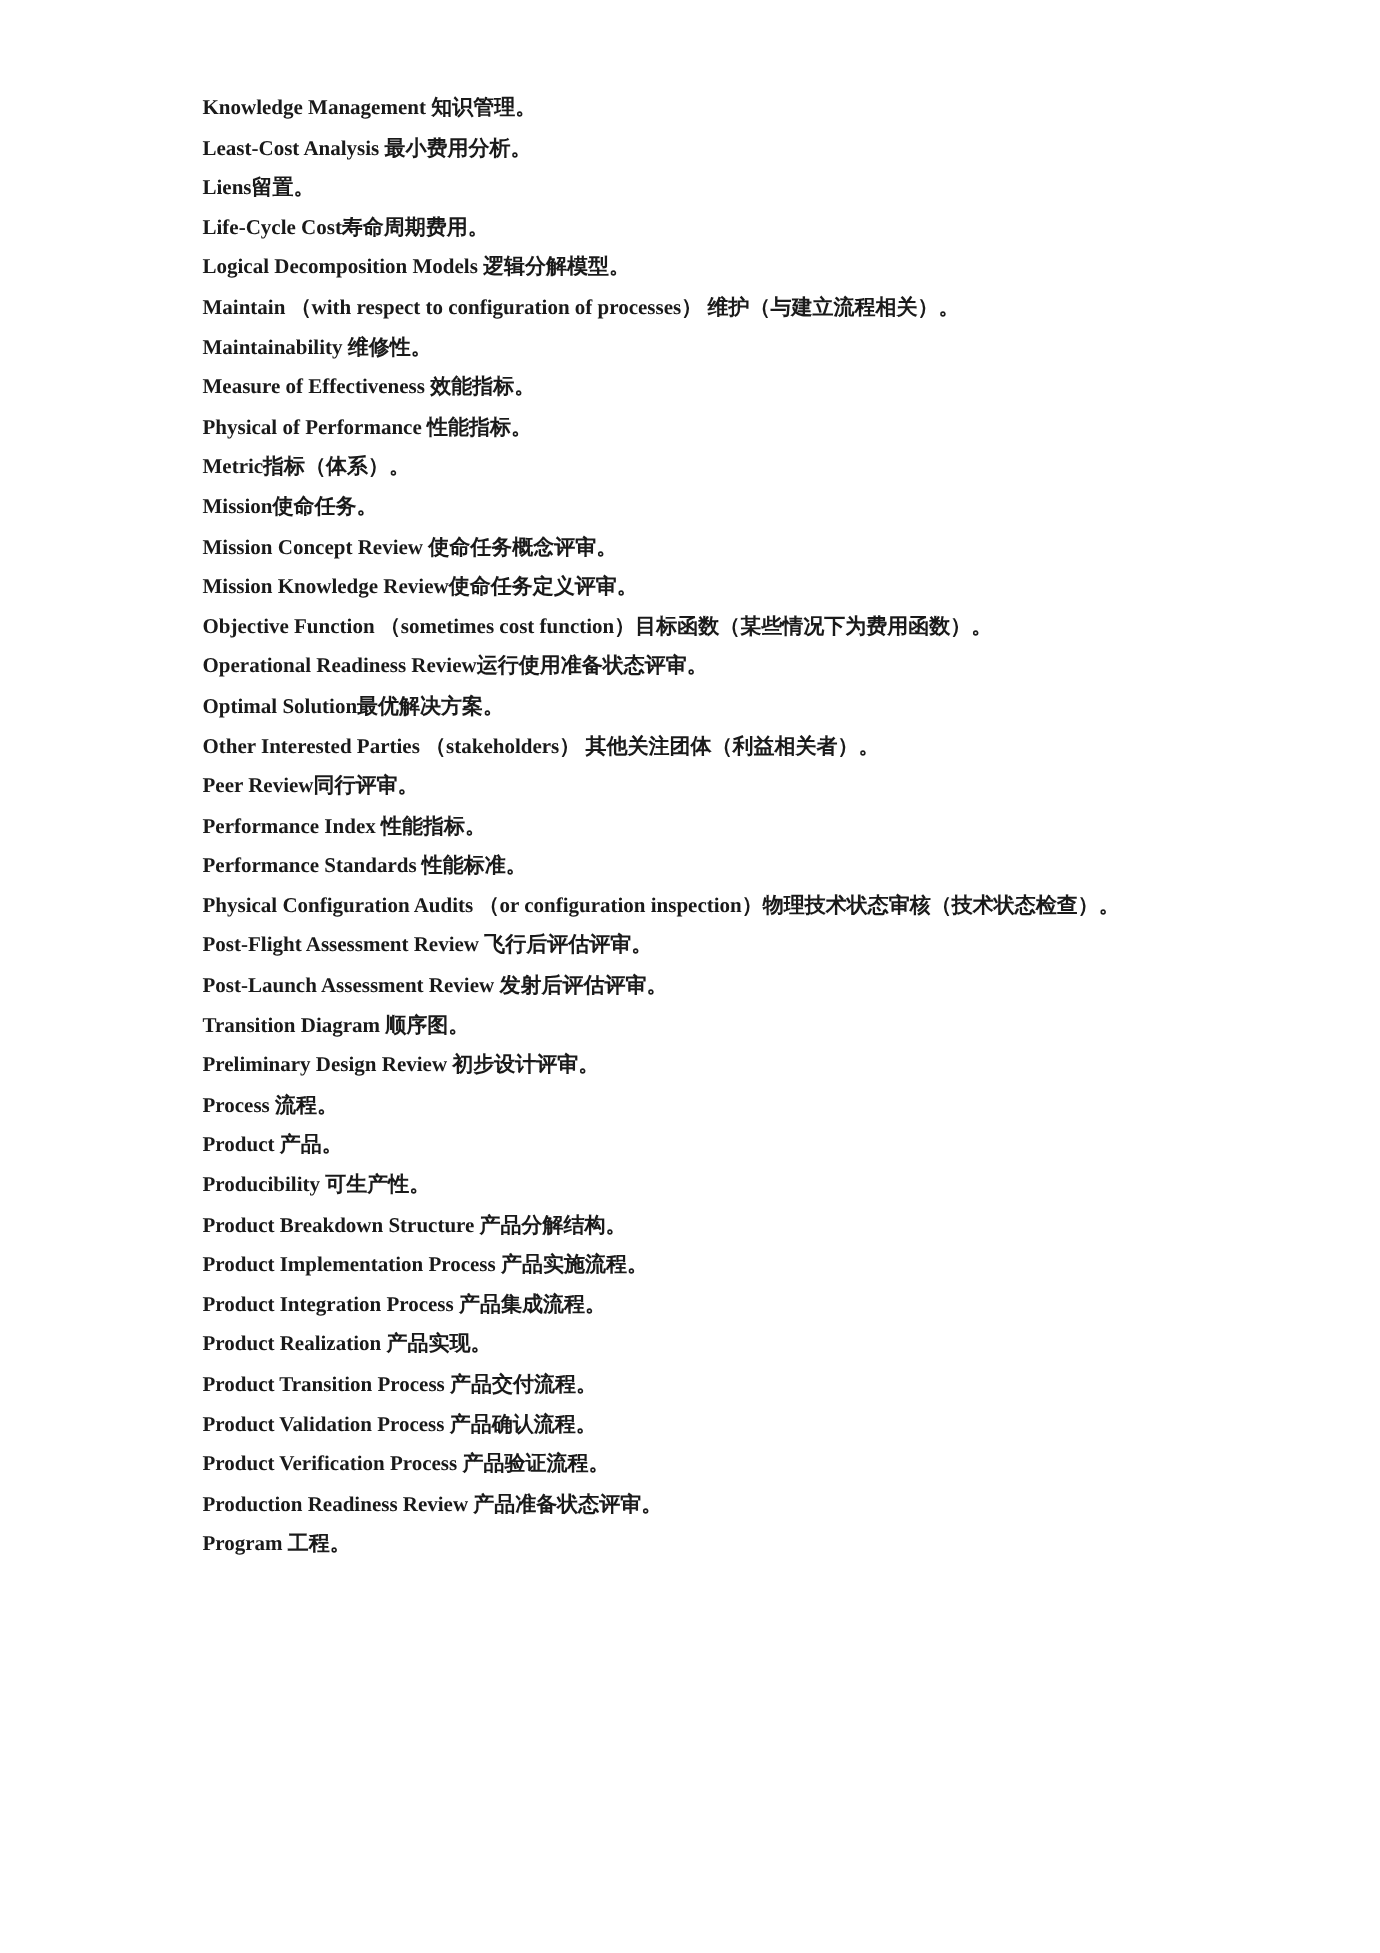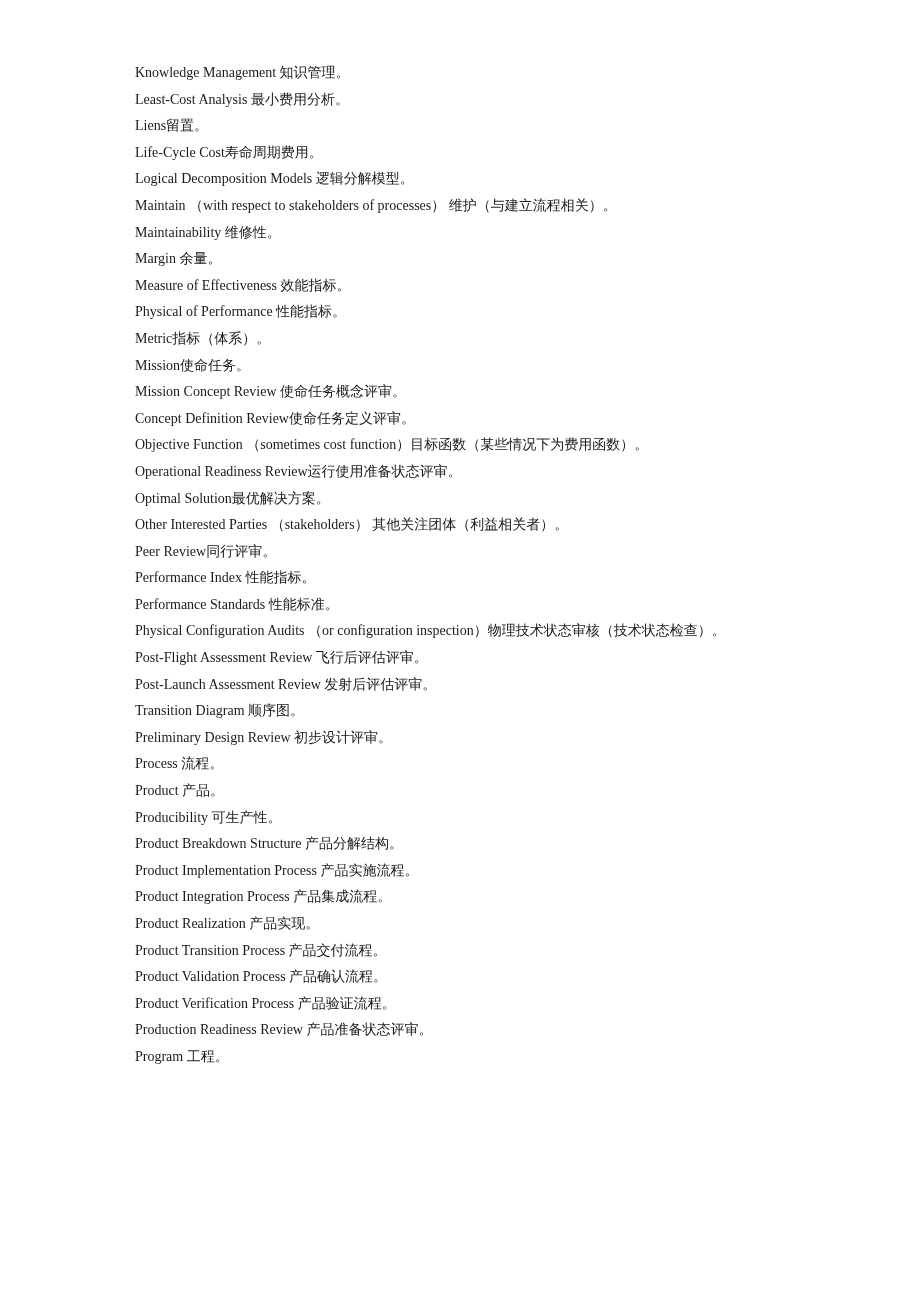--- a/index.html
+++ b/index.html
@@ -1,18 +1,19 @@
 <!DOCTYPE html>
 <html><head>
   <meta charset="utf-8">
   <style>
     * {
       margin: 0;
       padding: 0;
       box-sizing: border-box;
+      font-weight: bold;
     }
     body {
       background: #ffffff;
       font-family: "SimSun", "宋体", serif;
       font-size: 14px;
       color: #1a1a1a;
       width: 920px;
       min-height: 1302px;
       padding: 60px 135px 60px 135px;
       line-height: 1.75;
@@ -24,29 +25,28 @@
   </style>
 </head>
 <body>
 
 <div id="entries-container">
 <p>Knowledge Management 知识管理。</p>
     <p>Least-Cost Analysis 最小费用分析。</p>
     <p>Liens留置。</p>
     <p>Life-Cycle Cost寿命周期费用。</p>
     <p>Logical Decomposition Models 逻辑分解模型。</p>
-    <p>Maintain （with respect to stakeholders of processes） 维护（与建立流程相关）。</p>
+    <p>Maintain （with respect to configuration of processes） 维护（与建立流程相关）。</p>
     <p>Maintainability 维修性。</p>
-    <p>Margin 余量。</p>
     <p>Measure of Effectiveness 效能指标。</p>
     <p>Physical of Performance 性能指标。</p>
     <p>Metric指标（体系）。</p>
     <p>Mission使命任务。</p>
     <p>Mission Concept Review 使命任务概念评审。</p>
-    <p>Concept Definition Review使命任务定义评审。</p>
+    <p>Mission Knowledge Review使命任务定义评审。</p>
     <p>Objective Function （sometimes cost function）目标函数（某些情况下为费用函数）。</p>
     <p>Operational Readiness Review运行使用准备状态评审。</p>
     <p>Optimal Solution最优解决方案。</p>
     <p>Other Interested Parties （stakeholders） 其他关注团体（利益相关者）。</p>
     <p>Peer Review同行评审。</p>
     <p>Performance Index 性能指标。</p>
     <p>Performance Standards 性能标准。</p>
     <p>Physical Configuration Audits （or configuration inspection）物理技术状态审核（技术状态检查）。</p>
     <p>Post-Flight Assessment Review 飞行后评估评审。</p>
     <p>Post-Launch Assessment Review 发射后评估评审。</p>

